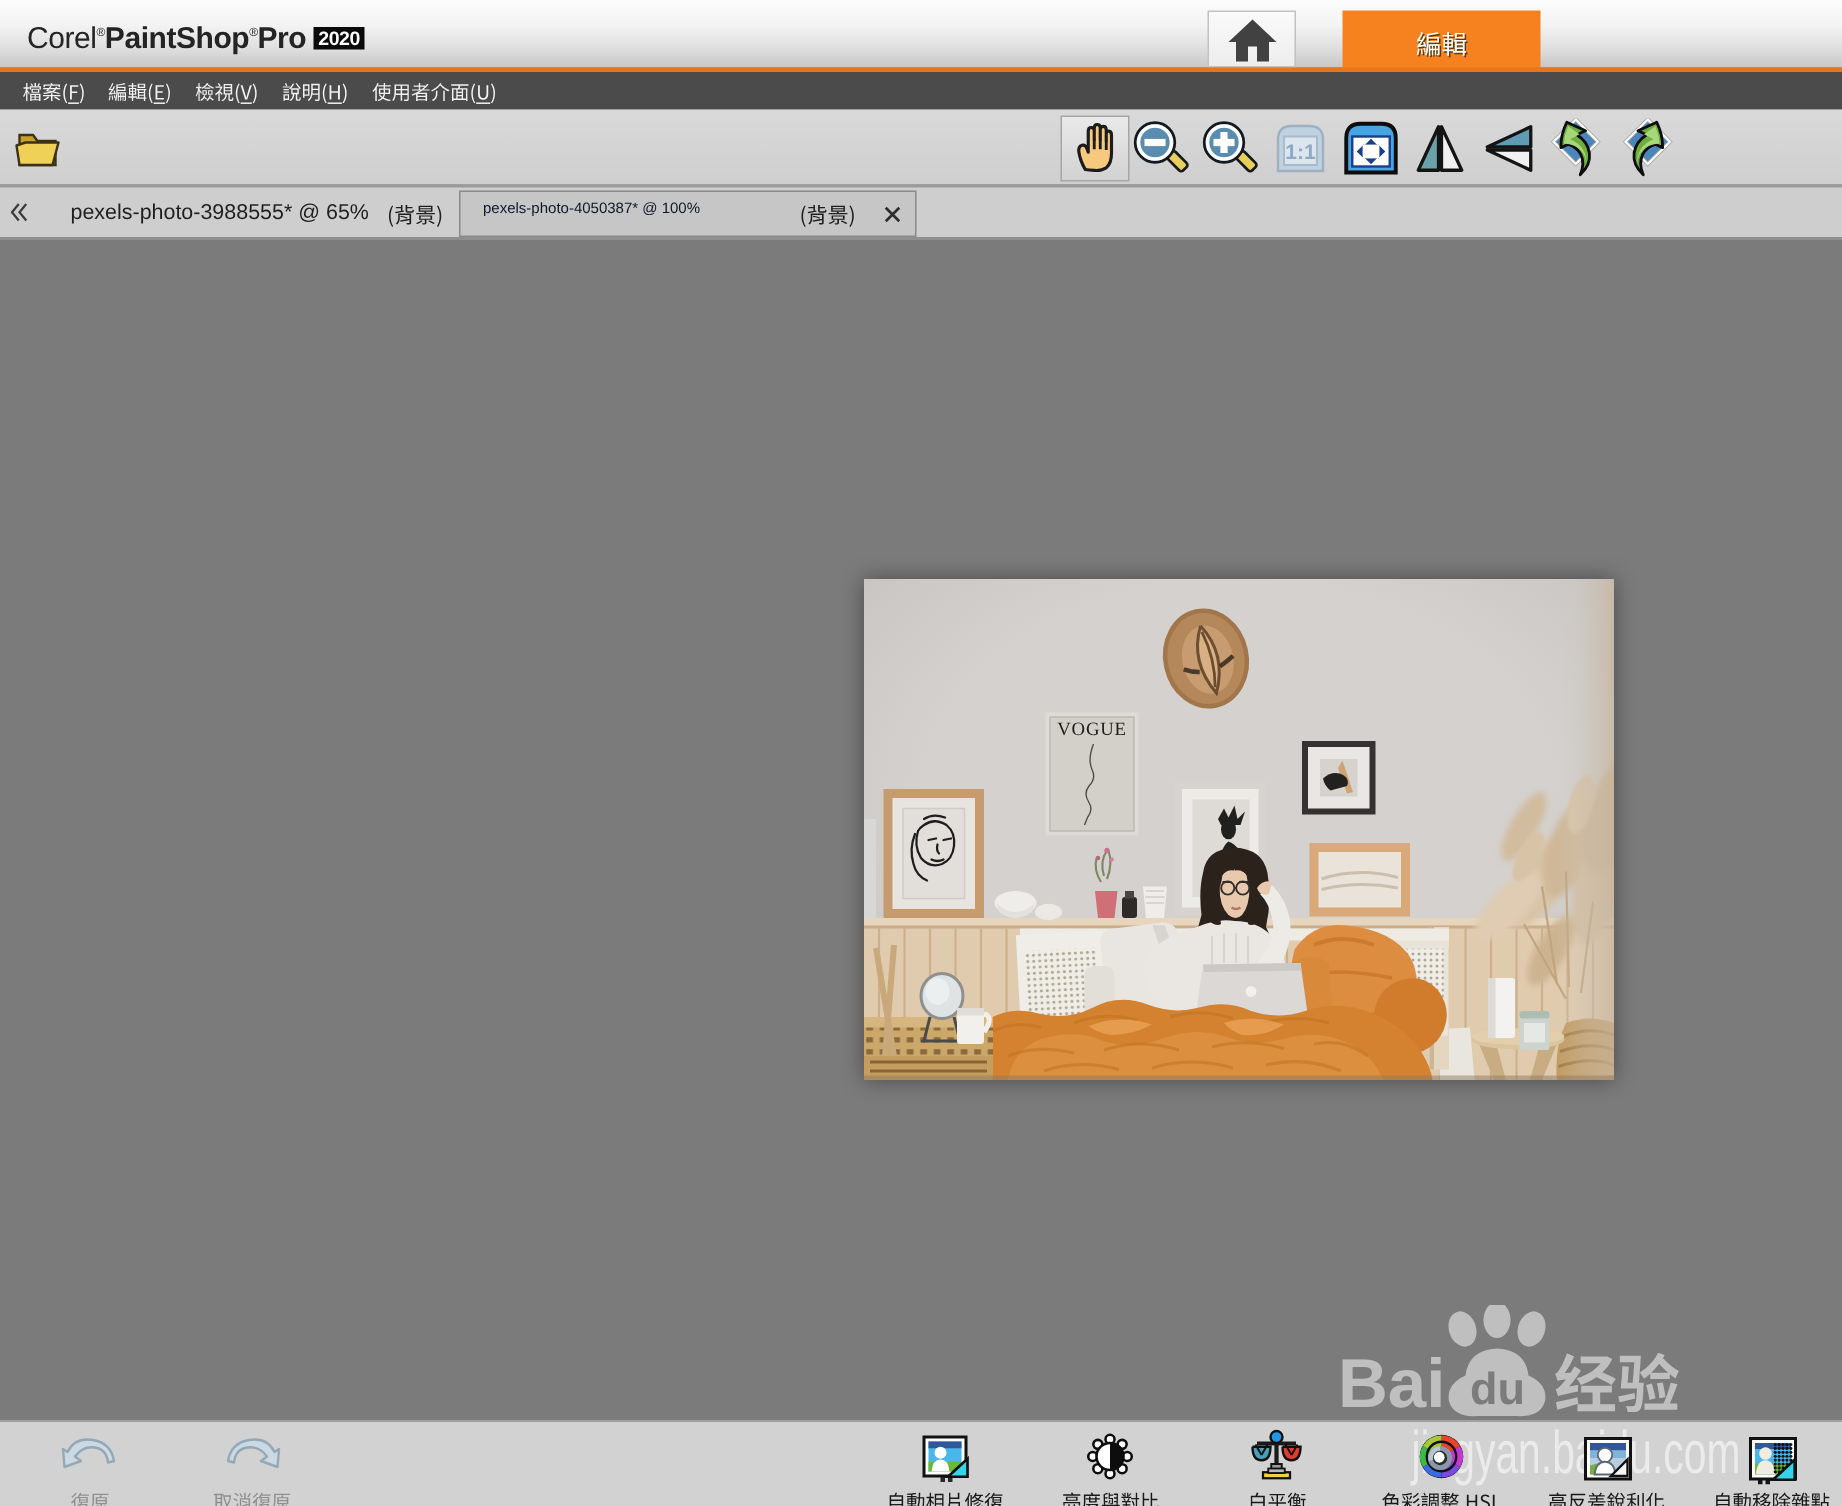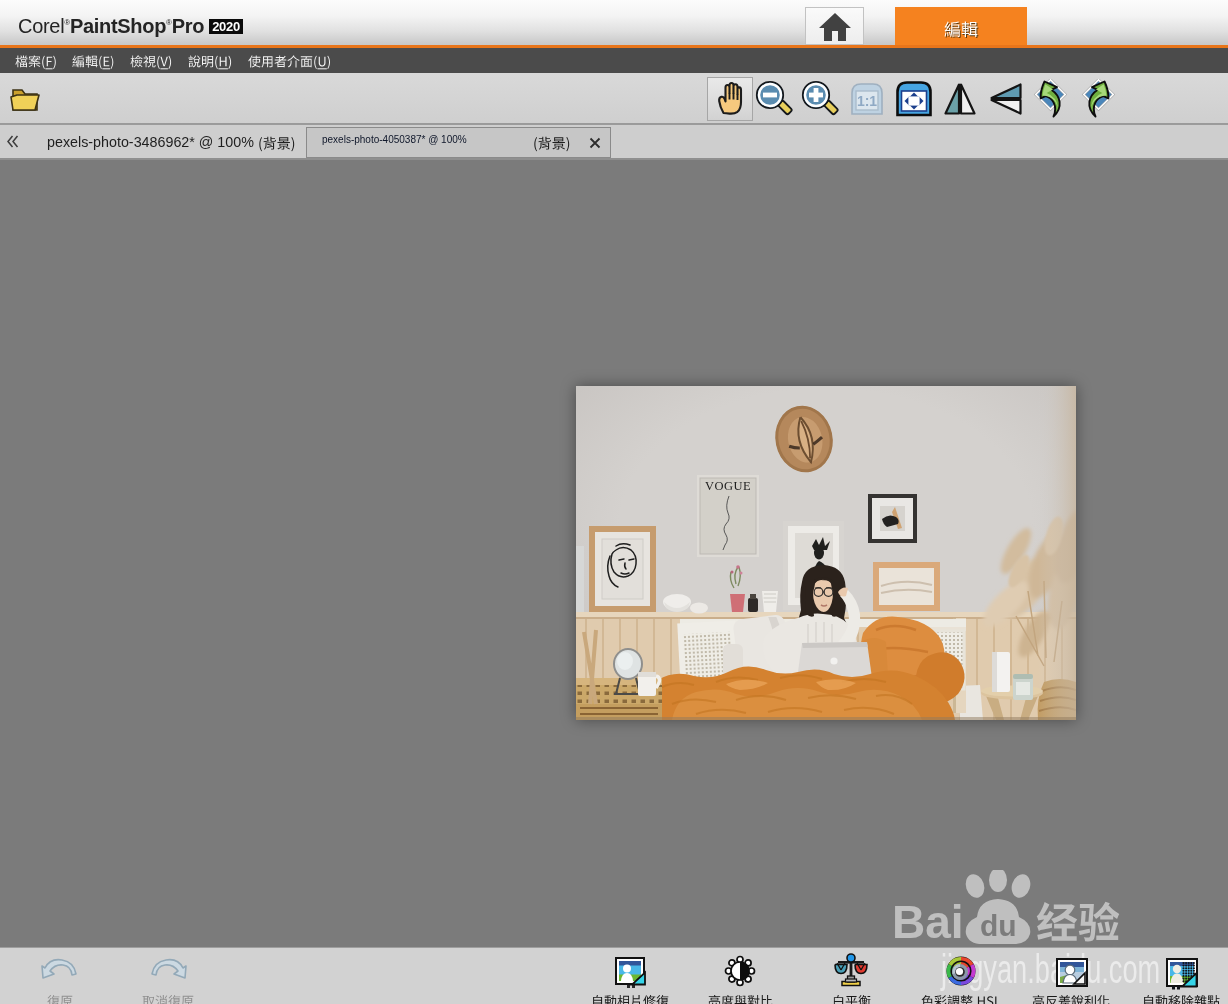--- a/index.html
+++ b/index.html
@@ -102,21 +102,21 @@
 <rect x="8" y="5" width="21" height="21" transform="rotate(45 18.5 15.5)" fill="#4a86ba" stroke="#a8a8a8" stroke-width="2.6"></rect>
 <rect x="8" y="5" width="21" height="21" transform="rotate(45 18.5 15.5)" fill="none" stroke="#fff" stroke-width="1.4"></rect>
 <path d="M12.5 2.5 L25 8.2 L19.3 10.8 Q26.5 15.5 27.6 23 Q28.6 31 21.5 37.5 Q24.8 30 21.8 23.8 Q19.4 19 13.6 17.2 L8.6 19.4 Q8.4 11 12.5 2.5 Z" fill="#6fae3e" stroke="#0d0d0d" stroke-width="1.9" stroke-linejoin="round"></path>
 <path d="M13.4 5.2 Q11 10.8 10.6 16.6 Q18.4 17 22.6 22 Q26.4 26.6 25.2 32.4 Q26.6 25.4 22.9 20.1 Q19.8 15.8 14.7 13.9 L21 10.5 Z" fill="#a6d87a"></path>
 </g>
   </svg>
 <div class="abs" style="left:0;top:124px;width:1228px;height:36px;background:#cecece;border-top:1px solid #9b9b9b;border-bottom:2px solid #8f8f8f;box-sizing:border-box"></div>
 <svg class="abs" style="left:7px;top:135px" width="12" height="13" viewBox="0 0 12 13">
 <path d="M5.5 1 L1 6.5 L5.5 12 M10.5 1 L6 6.5 L10.5 12" fill="none" stroke="#3c3c3c" stroke-width="1.5"></path>
   </svg>
-<div class="abs" style="left:47px;top:134px;font-size:14.3px;color:#1f1f1f;white-space:nowrap">pexels-photo-3486962* @ 100%</div>
+<div class="abs" style="left:47px;top:134px;font-size:14.3px;color:#1f1f1f;white-space:nowrap">pexels-photo-3988555* @ 65%</div>
 <svg class="abs" width="44" height="19" viewBox="0 -14.5 44 19" style="left:258px;top:134px">
     <path d="M3.4 2.8Q2.4 1.2 1.8 -0.6Q1.3 -2.3 1.3 -4.3Q1.3 -6.4 1.8 -8.1Q2.4 -9.9 3.4 -11.5L4.1 -11.1Q3.2 -9.6 2.8 -7.9Q2.4 -6.1 2.4 -4.3Q2.4 -2.6 2.8 -0.8Q3.2 0.9 4.1 2.4Z M15.0 -6.1H16.1V-0.0Q16.1 0.4 16.0 0.6Q15.8 0.9 15.5 1.0Q15.2 1.1 14.6 1.1Q14.0 1.1 13.2 1.1Q13.2 0.9 13.1 0.7Q13.0 0.4 12.9 0.2Q13.3 0.2 13.6 0.2Q14.0 0.2 14.3 0.2Q14.6 0.2 14.7 0.2Q14.9 0.2 15.0 0.1Q15.0 0.1 15.0 -0.1ZM5.9 -10.5H10.0V-9.7H5.9ZM5.5 -7.2Q6.2 -7.3 7.1 -7.5Q8.1 -7.6 9.1 -7.8Q10.2 -8.0 11.2 -8.1L11.3 -7.3Q9.8 -7.1 8.3 -6.8Q6.8 -6.5 5.7 -6.3ZM9.3 -11.8H10.3V-7.4H9.3ZM12.4 -11.8H13.5V-8.1Q13.5 -7.8 13.6 -7.7Q13.8 -7.6 14.2 -7.6Q14.4 -7.6 14.6 -7.6Q14.9 -7.6 15.3 -7.6Q15.6 -7.6 16.0 -7.6Q16.3 -7.6 16.4 -7.6Q16.6 -7.6 16.8 -7.7Q16.9 -7.8 17.0 -8.0Q17.0 -8.3 17.0 -8.8Q17.2 -8.7 17.5 -8.6Q17.8 -8.5 18.0 -8.4Q17.9 -7.7 17.8 -7.4Q17.6 -7.0 17.3 -6.8Q17.0 -6.7 16.5 -6.7Q16.4 -6.7 16.2 -6.7Q15.9 -6.7 15.6 -6.7Q15.3 -6.7 15.0 -6.7Q14.7 -6.7 14.5 -6.7Q14.2 -6.7 14.1 -6.7Q13.5 -6.7 13.1 -6.8Q12.7 -6.9 12.6 -7.2Q12.4 -7.5 12.4 -8.1ZM12.9 -10.5H17.0V-9.7H12.9ZM8.0 -6.1H15.4V-5.2H8.0ZM7.5 -6.1H8.5V-3.6Q8.5 -3.1 8.5 -2.4Q8.4 -1.8 8.2 -1.1Q8.0 -0.5 7.6 0.1Q7.3 0.7 6.7 1.2Q6.6 1.1 6.5 1.0Q6.3 0.8 6.2 0.7Q6.0 0.6 5.9 0.5Q6.6 -0.1 7.0 -0.8Q7.3 -1.5 7.4 -2.3Q7.5 -3.0 7.5 -3.6ZM8.7 -1.6Q9.5 -1.7 10.6 -1.9Q11.7 -2.1 12.9 -2.3Q14.1 -2.5 15.4 -2.7L15.4 -1.9Q14.3 -1.7 13.2 -1.4Q12.0 -1.2 11.0 -1.0Q9.9 -0.8 9.0 -0.7ZM8.8 -4.0 9.2 -4.7Q10.0 -4.6 10.8 -4.4Q11.7 -4.2 12.4 -3.9Q13.2 -3.7 13.7 -3.4L13.4 -2.6Q12.8 -2.9 12.1 -3.1Q11.3 -3.4 10.4 -3.6Q9.6 -3.8 8.8 -4.0Z M22.1 -9.0V-8.1H29.3V-9.0ZM22.1 -10.5V-9.7H29.3V-10.5ZM21.1 -11.3H30.3V-7.3H21.1ZM19.5 -6.5H31.9V-5.6H19.5ZM22.4 -4.1V-2.7H29.0V-4.1ZM21.4 -4.8H30.1V-2.0H21.4ZM25.2 -2.4H26.3V0.1Q26.3 0.5 26.1 0.7Q26.0 0.9 25.7 1.0Q25.4 1.1 24.9 1.1Q24.4 1.1 23.7 1.1Q23.6 0.9 23.5 0.7Q23.5 0.5 23.4 0.3Q23.7 0.3 24.0 0.3Q24.4 0.3 24.6 0.3Q24.9 0.3 25.0 0.3Q25.1 0.3 25.2 0.2Q25.2 0.2 25.2 0.1ZM27.5 -0.9 28.1 -1.5Q28.8 -1.3 29.5 -1.0Q30.2 -0.7 30.8 -0.4Q31.5 -0.1 31.9 0.2L31.2 0.9Q30.8 0.6 30.1 0.3Q29.5 -0.0 28.8 -0.4Q28.1 -0.7 27.5 -0.9ZM22.8 -1.6 23.8 -1.2Q23.3 -0.8 22.7 -0.4Q22.0 -0.0 21.4 0.3Q20.7 0.6 20.1 0.9Q20.0 0.8 19.9 0.6Q19.8 0.5 19.6 0.3Q19.5 0.2 19.4 0.1Q20.0 -0.1 20.6 -0.4Q21.2 -0.6 21.8 -0.9Q22.4 -1.3 22.8 -1.6ZM24.8 -7.1 25.7 -7.4Q25.9 -7.1 26.2 -6.8Q26.4 -6.4 26.5 -6.2L25.5 -5.8Q25.4 -6.1 25.2 -6.4Q25.0 -6.8 24.8 -7.1Z M34.1 2.8 33.3 2.4Q34.2 0.9 34.7 -0.8Q35.1 -2.6 35.1 -4.3Q35.1 -6.1 34.7 -7.9Q34.2 -9.6 33.3 -11.1L34.1 -11.5Q35.1 -9.9 35.6 -8.1Q36.2 -6.4 36.2 -4.3Q36.2 -2.3 35.6 -0.6Q35.1 1.2 34.1 2.8Z" fill="#1f1f1f"></path>
   </svg>
 <div class="abs" style="left:306px;top:127px;width:305px;height:31px;background:#c6c6c6;
  border:1px solid #8a8a8a;box-sizing:border-box"></div>
 <div class="abs" style="left:322px;top:134px;font-size:10px;color:#0f172a;white-space:nowrap">pexels-photo-4050387* @ 100%</div>
 <svg class="abs" width="44" height="19" viewBox="0 -14.5 44 19" style="left:533px;top:134px">
     <path d="M3.4 2.8Q2.4 1.2 1.8 -0.6Q1.3 -2.3 1.3 -4.3Q1.3 -6.4 1.8 -8.1Q2.4 -9.9 3.4 -11.5L4.1 -11.1Q3.2 -9.6 2.8 -7.9Q2.4 -6.1 2.4 -4.3Q2.4 -2.6 2.8 -0.8Q3.2 0.9 4.1 2.4Z M15.0 -6.1H16.1V-0.0Q16.1 0.4 16.0 0.6Q15.8 0.9 15.5 1.0Q15.2 1.1 14.6 1.1Q14.0 1.1 13.2 1.1Q13.2 0.9 13.1 0.7Q13.0 0.4 12.9 0.2Q13.3 0.2 13.6 0.2Q14.0 0.2 14.3 0.2Q14.6 0.2 14.7 0.2Q14.9 0.2 15.0 0.1Q15.0 0.1 15.0 -0.1ZM5.9 -10.5H10.0V-9.7H5.9ZM5.5 -7.2Q6.2 -7.3 7.1 -7.5Q8.1 -7.6 9.1 -7.8Q10.2 -8.0 11.2 -8.1L11.3 -7.3Q9.8 -7.1 8.3 -6.8Q6.8 -6.5 5.7 -6.3ZM9.3 -11.8H10.3V-7.4H9.3ZM12.4 -11.8H13.5V-8.1Q13.5 -7.8 13.6 -7.7Q13.8 -7.6 14.2 -7.6Q14.4 -7.6 14.6 -7.6Q14.9 -7.6 15.3 -7.6Q15.6 -7.6 16.0 -7.6Q16.3 -7.6 16.4 -7.6Q16.6 -7.6 16.8 -7.7Q16.9 -7.8 17.0 -8.0Q17.0 -8.3 17.0 -8.8Q17.2 -8.7 17.5 -8.6Q17.8 -8.5 18.0 -8.4Q17.9 -7.7 17.8 -7.4Q17.6 -7.0 17.3 -6.8Q17.0 -6.7 16.5 -6.7Q16.4 -6.7 16.2 -6.7Q15.9 -6.7 15.6 -6.7Q15.3 -6.7 15.0 -6.7Q14.7 -6.7 14.5 -6.7Q14.2 -6.7 14.1 -6.7Q13.5 -6.7 13.1 -6.8Q12.7 -6.9 12.6 -7.2Q12.4 -7.5 12.4 -8.1ZM12.9 -10.5H17.0V-9.7H12.9ZM8.0 -6.1H15.4V-5.2H8.0ZM7.5 -6.1H8.5V-3.6Q8.5 -3.1 8.5 -2.4Q8.4 -1.8 8.2 -1.1Q8.0 -0.5 7.6 0.1Q7.3 0.7 6.7 1.2Q6.6 1.1 6.5 1.0Q6.3 0.8 6.2 0.7Q6.0 0.6 5.9 0.5Q6.6 -0.1 7.0 -0.8Q7.3 -1.5 7.4 -2.3Q7.5 -3.0 7.5 -3.6ZM8.7 -1.6Q9.5 -1.7 10.6 -1.9Q11.7 -2.1 12.9 -2.3Q14.1 -2.5 15.4 -2.7L15.4 -1.9Q14.3 -1.7 13.2 -1.4Q12.0 -1.2 11.0 -1.0Q9.9 -0.8 9.0 -0.7ZM8.8 -4.0 9.2 -4.7Q10.0 -4.6 10.8 -4.4Q11.7 -4.2 12.4 -3.9Q13.2 -3.7 13.7 -3.4L13.4 -2.6Q12.8 -2.9 12.1 -3.1Q11.3 -3.4 10.4 -3.6Q9.6 -3.8 8.8 -4.0Z M22.1 -9.0V-8.1H29.3V-9.0ZM22.1 -10.5V-9.7H29.3V-10.5ZM21.1 -11.3H30.3V-7.3H21.1ZM19.5 -6.5H31.9V-5.6H19.5ZM22.4 -4.1V-2.7H29.0V-4.1ZM21.4 -4.8H30.1V-2.0H21.4ZM25.2 -2.4H26.3V0.1Q26.3 0.5 26.1 0.7Q26.0 0.9 25.7 1.0Q25.4 1.1 24.9 1.1Q24.4 1.1 23.7 1.1Q23.6 0.9 23.5 0.7Q23.5 0.5 23.4 0.3Q23.7 0.3 24.0 0.3Q24.4 0.3 24.6 0.3Q24.9 0.3 25.0 0.3Q25.1 0.3 25.2 0.2Q25.2 0.2 25.2 0.1ZM27.5 -0.9 28.1 -1.5Q28.8 -1.3 29.5 -1.0Q30.2 -0.7 30.8 -0.4Q31.5 -0.1 31.9 0.2L31.2 0.9Q30.8 0.6 30.1 0.3Q29.5 -0.0 28.8 -0.4Q28.1 -0.7 27.5 -0.9ZM22.8 -1.6 23.8 -1.2Q23.3 -0.8 22.7 -0.4Q22.0 -0.0 21.4 0.3Q20.7 0.6 20.1 0.9Q20.0 0.8 19.9 0.6Q19.8 0.5 19.6 0.3Q19.5 0.2 19.4 0.1Q20.0 -0.1 20.6 -0.4Q21.2 -0.6 21.8 -0.9Q22.4 -1.3 22.8 -1.6ZM24.8 -7.1 25.7 -7.4Q25.9 -7.1 26.2 -6.8Q26.4 -6.4 26.5 -6.2L25.5 -5.8Q25.4 -6.1 25.2 -6.4Q25.0 -6.8 24.8 -7.1Z M34.1 2.8 33.3 2.4Q34.2 0.9 34.7 -0.8Q35.1 -2.6 35.1 -4.3Q35.1 -6.1 34.7 -7.9Q34.2 -9.6 33.3 -11.1L34.1 -11.5Q35.1 -9.9 35.6 -8.1Q36.2 -6.4 36.2 -4.3Q36.2 -2.3 35.6 -0.6Q35.1 1.2 34.1 2.8Z" fill="#1f1f1f"></path>
   </svg>
 <svg class="abs" style="left:589px;top:137px" width="12" height="12" viewBox="0 0 12 12">

